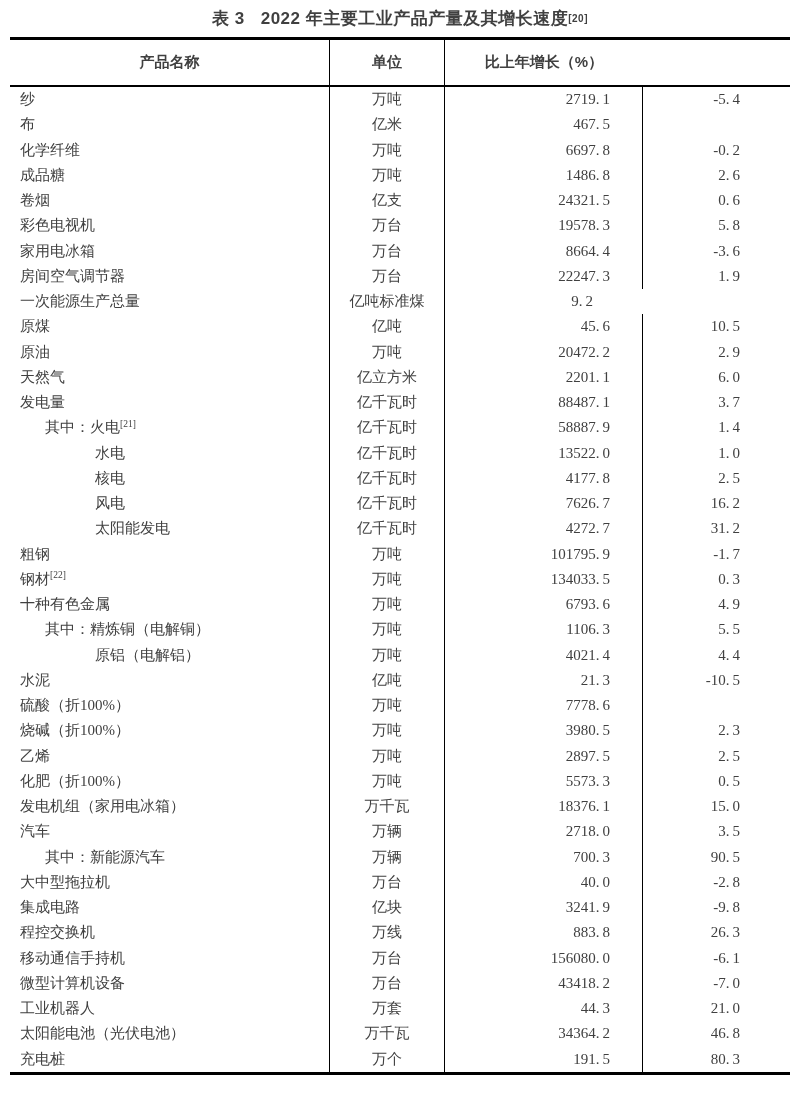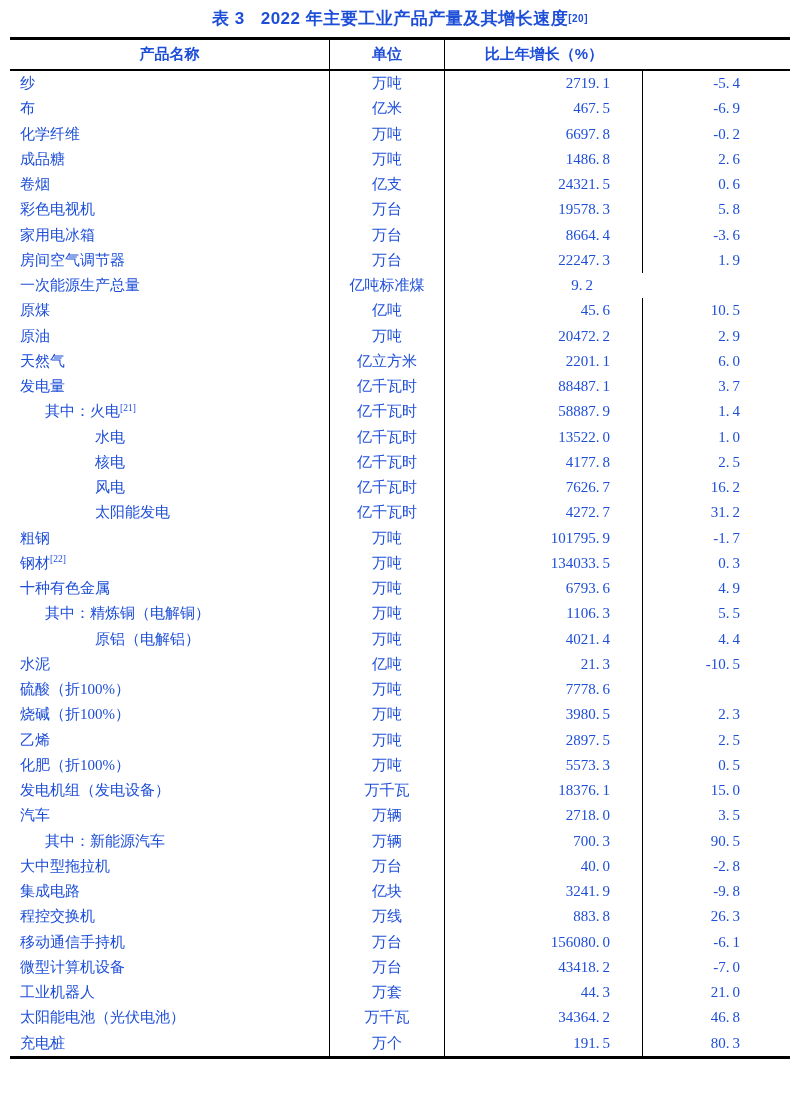--- a/index.html
+++ b/index.html
@@ -2,21 +2,21 @@
 <html><head>
 <meta charset="utf-8">
 <style>
   * { margin: 0; padding: 0; box-sizing: border-box; }
   html, body { background: #ffffff; }
   .page {
     position: relative;
     width: 800px;
     height: 1098px;
     background: #ffffff;
-    color: #1d4ed8;
+    color: #404040;
     overflow: hidden;
     font-family: "Liberation Serif", "DejaVu Serif", serif;
   }
   .caption {
     height: 37px;
     display: flex;
     align-items: center;
     justify-content: center;
     font-family: "Liberation Sans", "DejaVu Sans", sans-serif;
     font-weight: bold;
@@ -32,21 +32,21 @@
   }
   .table {
     margin: 0 10px;
     width: 780px;
     border-top: 3px solid #000;
     border-bottom: 3px solid #000;
   }
   .header-row {
     display: grid;
     grid-template-columns: 320px 115px 198px 147px;
-    height: 31px;
+    height: 47px;
     border-bottom: 2px solid #000;
     font-family: "Liberation Sans", "DejaVu Sans", sans-serif;
     font-weight: 600;
     font-size: 15px;
   }
   .header-row .cell {
     display: flex;
     align-items: center;
     justify-content: center;
   }
@@ -99,21 +99,20 @@
     <div class="cell v output-cell num">2719. 1</div>
     <div class="cell growth-cell num">-5. 4</div>
   </div>
 
   <div class="row">
     <div class="cell v name-cell ind0">
             <span class="nm">布</span>
           </div>
     <div class="cell v unit-cell">亿米</div>
     <div class="cell v output-cell num">467. 5</div>
-    <div class="cell growth-cell num">-6. 9</div>
   </div>
 
   <div class="row">
     <div class="cell v name-cell ind0">
             <span class="nm">化学纤维</span>
           </div>
     <div class="cell v unit-cell">万吨</div>
     <div class="cell v output-cell num">6697. 8</div>
     <div class="cell growth-cell num">-0. 2</div>
   </div>
@@ -338,21 +337,21 @@
     <div class="cell v name-cell ind0">
             <span class="nm">化肥（折100%）</span>
           </div>
     <div class="cell v unit-cell">万吨</div>
     <div class="cell v output-cell num">5573. 3</div>
     <div class="cell growth-cell num">0. 5</div>
   </div>
 
   <div class="row">
     <div class="cell v name-cell ind0">
-            <span class="nm">发电机组（发电设备）</span>
+            <span class="nm">发电机组（家用电冰箱）</span>
           </div>
     <div class="cell v unit-cell">万千瓦</div>
     <div class="cell v output-cell num">18376. 1</div>
     <div class="cell growth-cell num">15. 0</div>
   </div>
 
   <div class="row">
     <div class="cell v name-cell ind0">
             <span class="nm">汽车</span>
           </div>

